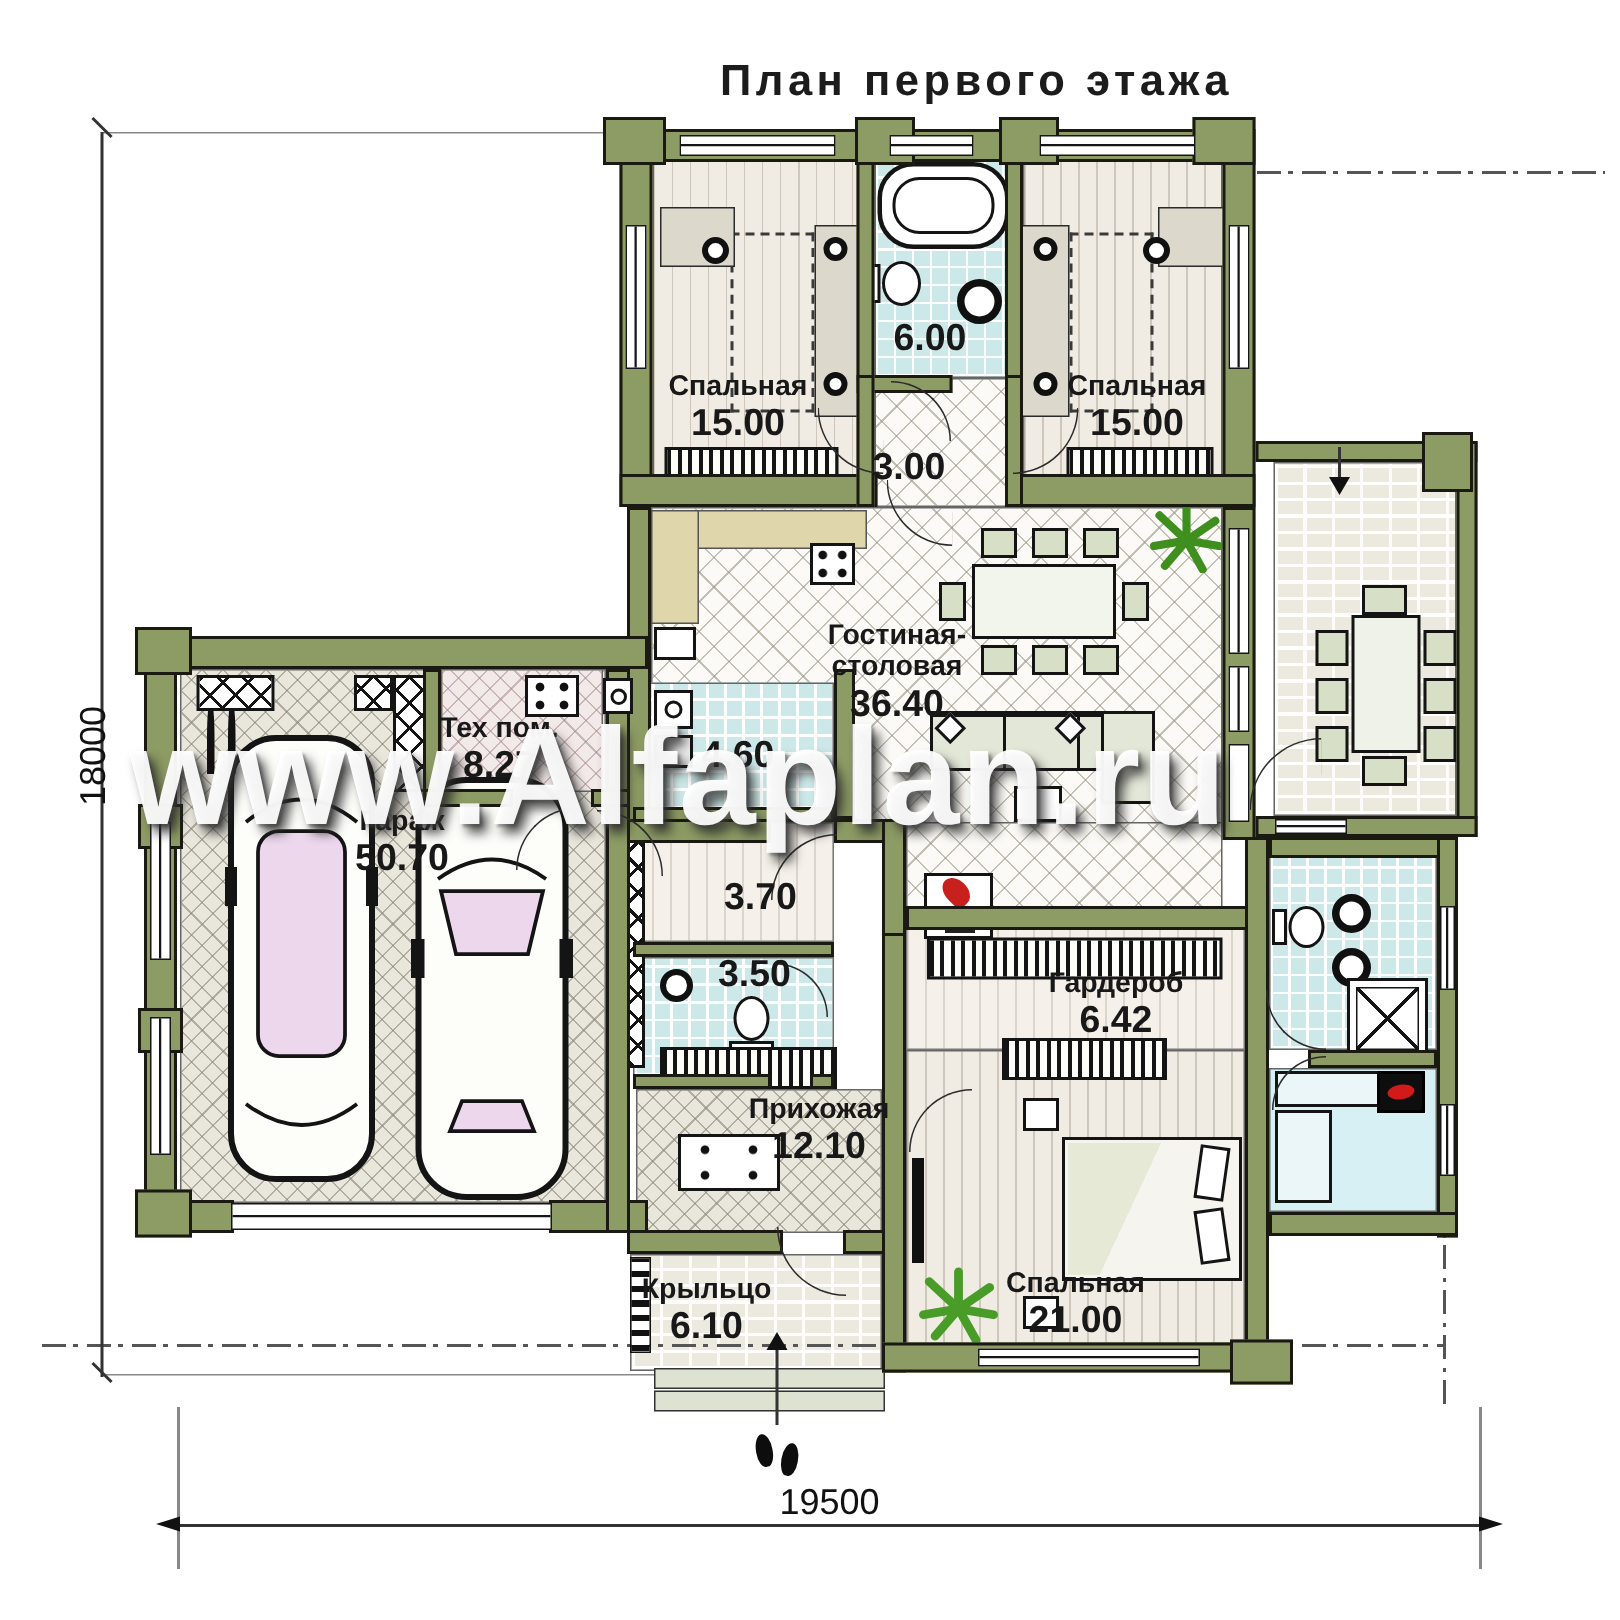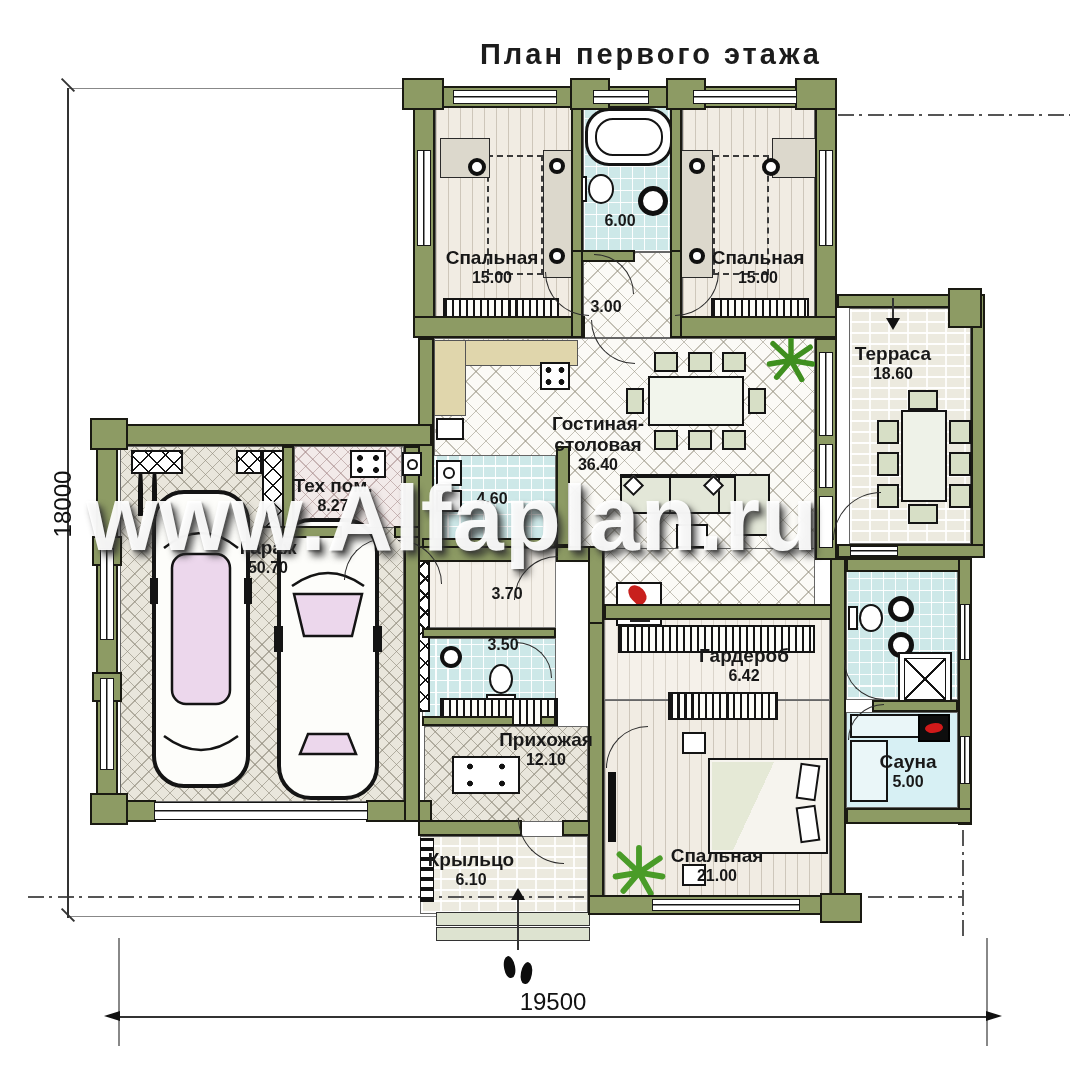--- a/index.html
+++ b/index.html
@@ -26,21 +26,21 @@
   .chair{background:#d7dfc6;border:2px solid #141414;z-index:5}
   .ring{border:4px solid #101010;border-radius:50%;background:#fff;z-index:5}
   .dashbox{border:2px dashed #3a3a3a;z-index:4}
   .arc{border:1.7px solid #2b2b2b;background:transparent;z-index:13}
   .arc-bl{border-top:none;border-right:none;border-bottom-left-radius:100%}
   .arc-br{border-top:none;border-left:none;border-bottom-right-radius:100%}
   .arc-tl{border-bottom:none;border-right:none;border-top-left-radius:100%}
   .arc-tr{border-bottom:none;border-left:none;border-top-right-radius:100%}
   .lbl{color:#181818;text-align:center;display:flex;flex-direction:column;align-items:center;line-height:1.1;z-index:30;font-weight:700}
   .lbl .n{font-size:19px;white-space:nowrap}
-  .lbl .a{font-size:16px;white-space:nowrap}
+  .lbl .a{font-size:25px;white-space:nowrap}
   .title{font-size:29px;font-weight:700;letter-spacing:3px;color:#1c1c1c;z-index:30;white-space:nowrap}
   .watermark{font-weight:700;font-size:92px;color:rgba(255,255,255,.94);text-shadow:5px 6px 7px rgba(40,40,40,.8),2px 2px 2px rgba(90,90,90,.5);letter-spacing:1px;z-index:40;white-space:nowrap}
   .dim{font-size:24px;color:#111;z-index:20;text-align:center}
   .thin{background:#333;z-index:20}
   .xline{background:#888;z-index:3}
   .axis-h{background:repeating-linear-gradient(90deg,#555 0 16px,transparent 16px 21px,#555 21px 24px,transparent 24px 30px);z-index:3}
   .axis-v{background:repeating-linear-gradient(0deg,#555 0 16px,transparent 16px 21px,#555 21px 24px,transparent 24px 30px);z-index:3}
   .tv{background:#101010;z-index:6}
   .fp{background:#0d0d0d;border-radius:50% 50% 45% 45%;z-index:20}
   .dots4{background-image:radial-gradient(circle,#111 2.6px,transparent 3.2px);background-size:50% 50%}
@@ -300,24 +300,20 @@
   <div class="abs lbl" style="left:590px;top:212px;width:60px">
     <span class="a">6.00</span>
   </div>
   <div class="abs lbl" style="left:576px;top:298px;width:60px">
     <span class="a">3.00</span>
   </div>
   <div class="abs lbl" style="left:698px;top:248px;width:120px">
     <span class="n">Спальная</span>
     <span class="a">15.00</span>
   </div>
-  <div class="abs lbl" style="left:833px;top:344px;width:120px">
-    <span class="n">Терраса</span>
-    <span class="a">18.60</span>
-  </div>
   <div class="abs lbl" style="left:518px;top:414px;width:160px">
     <span class="n">Гостиная-</span>
     <span class="n">столовая</span>
     <span class="a">36.40</span>
   </div>
   <div class="abs lbl" style="left:283px;top:476px;width:100px">
     <span class="n">Тех пом.</span>
     <span class="a">8.27</span>
   </div>
   <div class="abs lbl" style="left:208px;top:538px;width:120px">
@@ -333,24 +329,20 @@
   <div class="abs lbl" style="left:473px;top:636px;width:60px">
     <span class="a">3.50</span>
   </div>
   <div class="abs lbl" style="left:476px;top:730px;width:140px">
     <span class="n">Прихожая</span>
     <span class="a">12.10</span>
   </div>
   <div class="abs lbl" style="left:674px;top:646px;width:140px">
     <span class="n">Гардероб</span>
     <span class="a">6.42</span>
-  </div>
-  <div class="abs lbl" style="left:848px;top:752px;width:120px">
-    <span class="n">Сауна</span>
-    <span class="a">5.00</span>
   </div>
   <div class="abs lbl" style="left:647px;top:846px;width:140px">
     <span class="n">Спальная</span>
     <span class="a">21.00</span>
   </div>
   <div class="abs lbl" style="left:411px;top:850px;width:120px">
     <span class="n">Крыльцо</span>
     <span class="a">6.10</span>
   </div>
 

